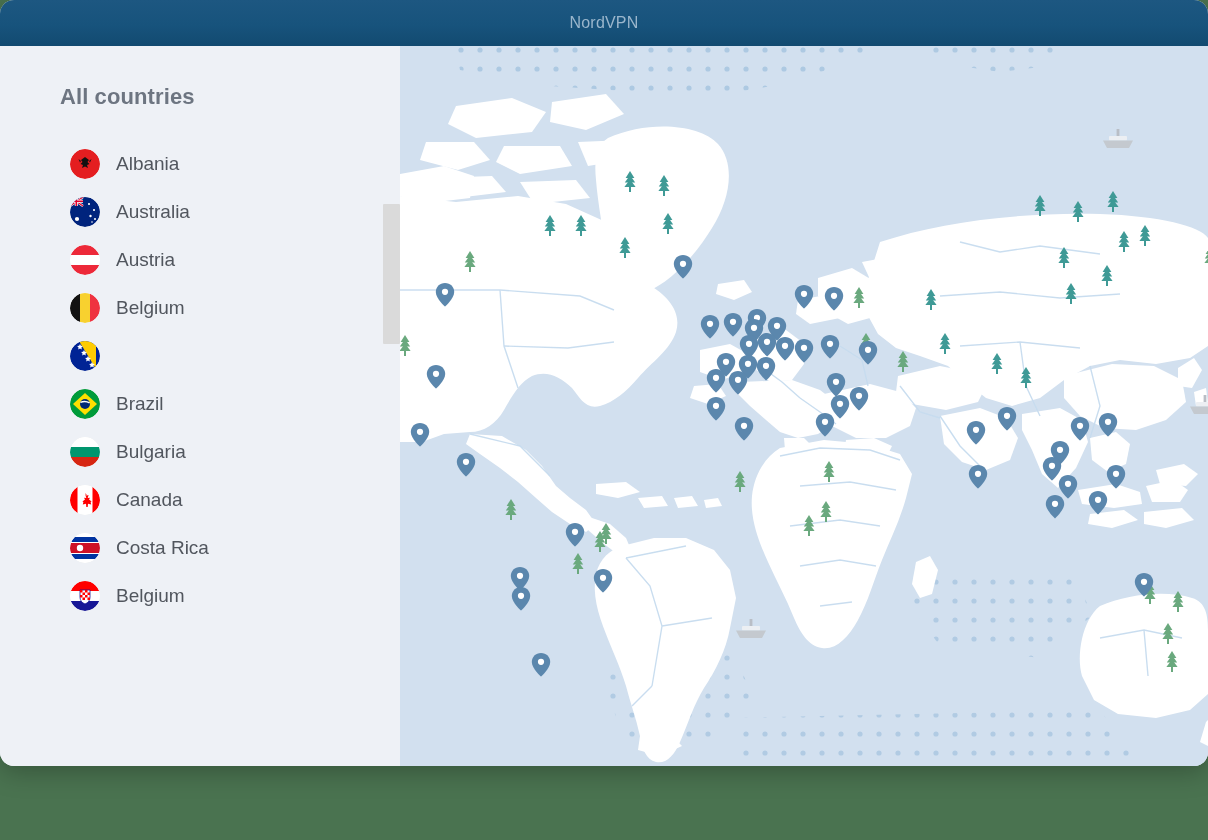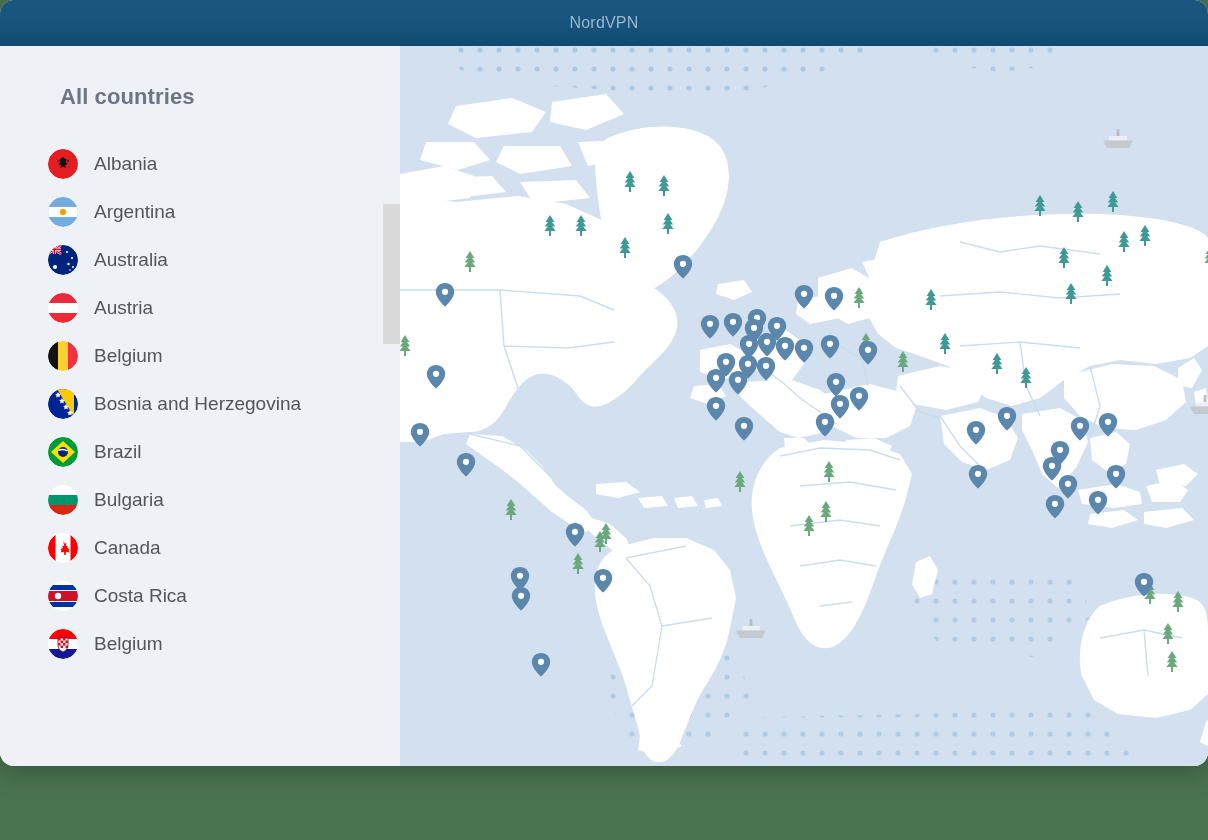--- a/index.html
+++ b/index.html
@@ -67,21 +67,21 @@
     position: absolute;
     left: 0; top: 94px;
     width: 400px;
     list-style: none;
     margin: 0; padding: 0;
   }
   .country-row {
     height: 48px;
     display: flex;
     align-items: center;
-    padding-left: 48px;
+    padding-left: 70px;
     cursor: default;
   }
   .flag {
     width: 30px; height: 30px;
     border-radius: 50%;
     flex: none;
     margin-right: 16px;
     overflow: hidden;
     position: relative;
     background: #ffffff;
@@ -139,33 +139,20 @@
               <span class="flag">
                 <svg viewBox="0 0 30 30">
                   <g clip-path="url(#cc)">
                     <rect width="30" height="30" fill="#e41e20"></rect>
        <path d="M15 8 L19 11 L17.5 13 L19.5 15 L17 16 L18 19 L15 17.5 L12 19 L13 16 L10.5 15 L12.5 13 L11 11 Z" fill="#111"></path>
        <path d="M8.5 10 L11 12 L10 13.5 Z M21.5 10 L19 12 L20 13.5 Z" fill="#111"></path>
                   </g>
                 </svg>
               </span>
               <span class="country-name">Albania</span>
-            </li>
-            <li class="country-row">
-              <span class="flag">
-                <svg viewBox="0 0 30 30">
-                  <g clip-path="url(#cc)">
-                    <rect width="30" height="30" fill="#74acdf"></rect>
-       <rect y="10" width="30" height="10" fill="#fff"></rect>
-       <circle cx="15" cy="15" r="3.3" fill="#f6b40e"></circle>
-       <circle cx="15" cy="15" r="1.9" fill="#d9a01a"></circle>
-                  </g>
-                </svg>
-              </span>
-              <span class="country-name">Argentina</span>
             </li>
             <li class="country-row">
               <span class="flag">
                 <svg viewBox="0 0 30 30">
                   <g clip-path="url(#cc)">
                     <rect width="30" height="30" fill="#00247d"></rect>
        <path d="M0 0 L13 0 L13 9 L0 9 Z" fill="#00247d"></path>
        <path d="M0 0 L13 9 M13 0 L0 9" stroke="#fff" stroke-width="2.2"></path>
        <path d="M0 0 L13 9 M13 0 L0 9" stroke="#e4002b" stroke-width="1.1"></path>
        <path d="M6.3 0 L6.3 9 M0 4.3 L13 4.3" stroke="#fff" stroke-width="3"></path>
@@ -213,21 +200,20 @@
        <path d="M9 0 L26 0 L26 28 Z" fill="#fecb00"></path>
        <g fill="#fff">
          <path d="M10 3 l.9 1.8 2 .3-1.45 1.4.35 2-1.8-.95-1.8.95.35-2L7.1 5.1l2-.3z"></path>
          <path d="M14 9 l.9 1.8 2 .3-1.45 1.4.35 2-1.8-.95-1.8.95.35-2-1.45-1.4 2-.3z"></path>
          <path d="M18 15 l.9 1.8 2 .3-1.45 1.4.35 2-1.8-.95-1.8.95.35-2-1.45-1.4 2-.3z"></path>
          <path d="M22 21 l.9 1.8 2 .3-1.45 1.4.35 2-1.8-.95-1.8.95.35-2-1.45-1.4 2-.3z"></path>
        </g>
                   </g>
                 </svg>
               </span>
-              <span class="country-name">Bosnia and Herzegovina</span>
             </li>
             <li class="country-row">
               <span class="flag">
                 <svg viewBox="0 0 30 30">
                   <g clip-path="url(#cc)">
                     <rect width="30" height="30" fill="#009b3a"></rect>
        <path d="M15 4 L27 15 L15 26 L3 15 Z" fill="#fedf00"></path>
        <circle cx="15" cy="15" r="5" fill="#002776"></circle>
        <path d="M10.4 13.4 Q15 11.2 19.6 13.8" stroke="#fff" stroke-width="1.5" fill="none"></path>
                   </g>

